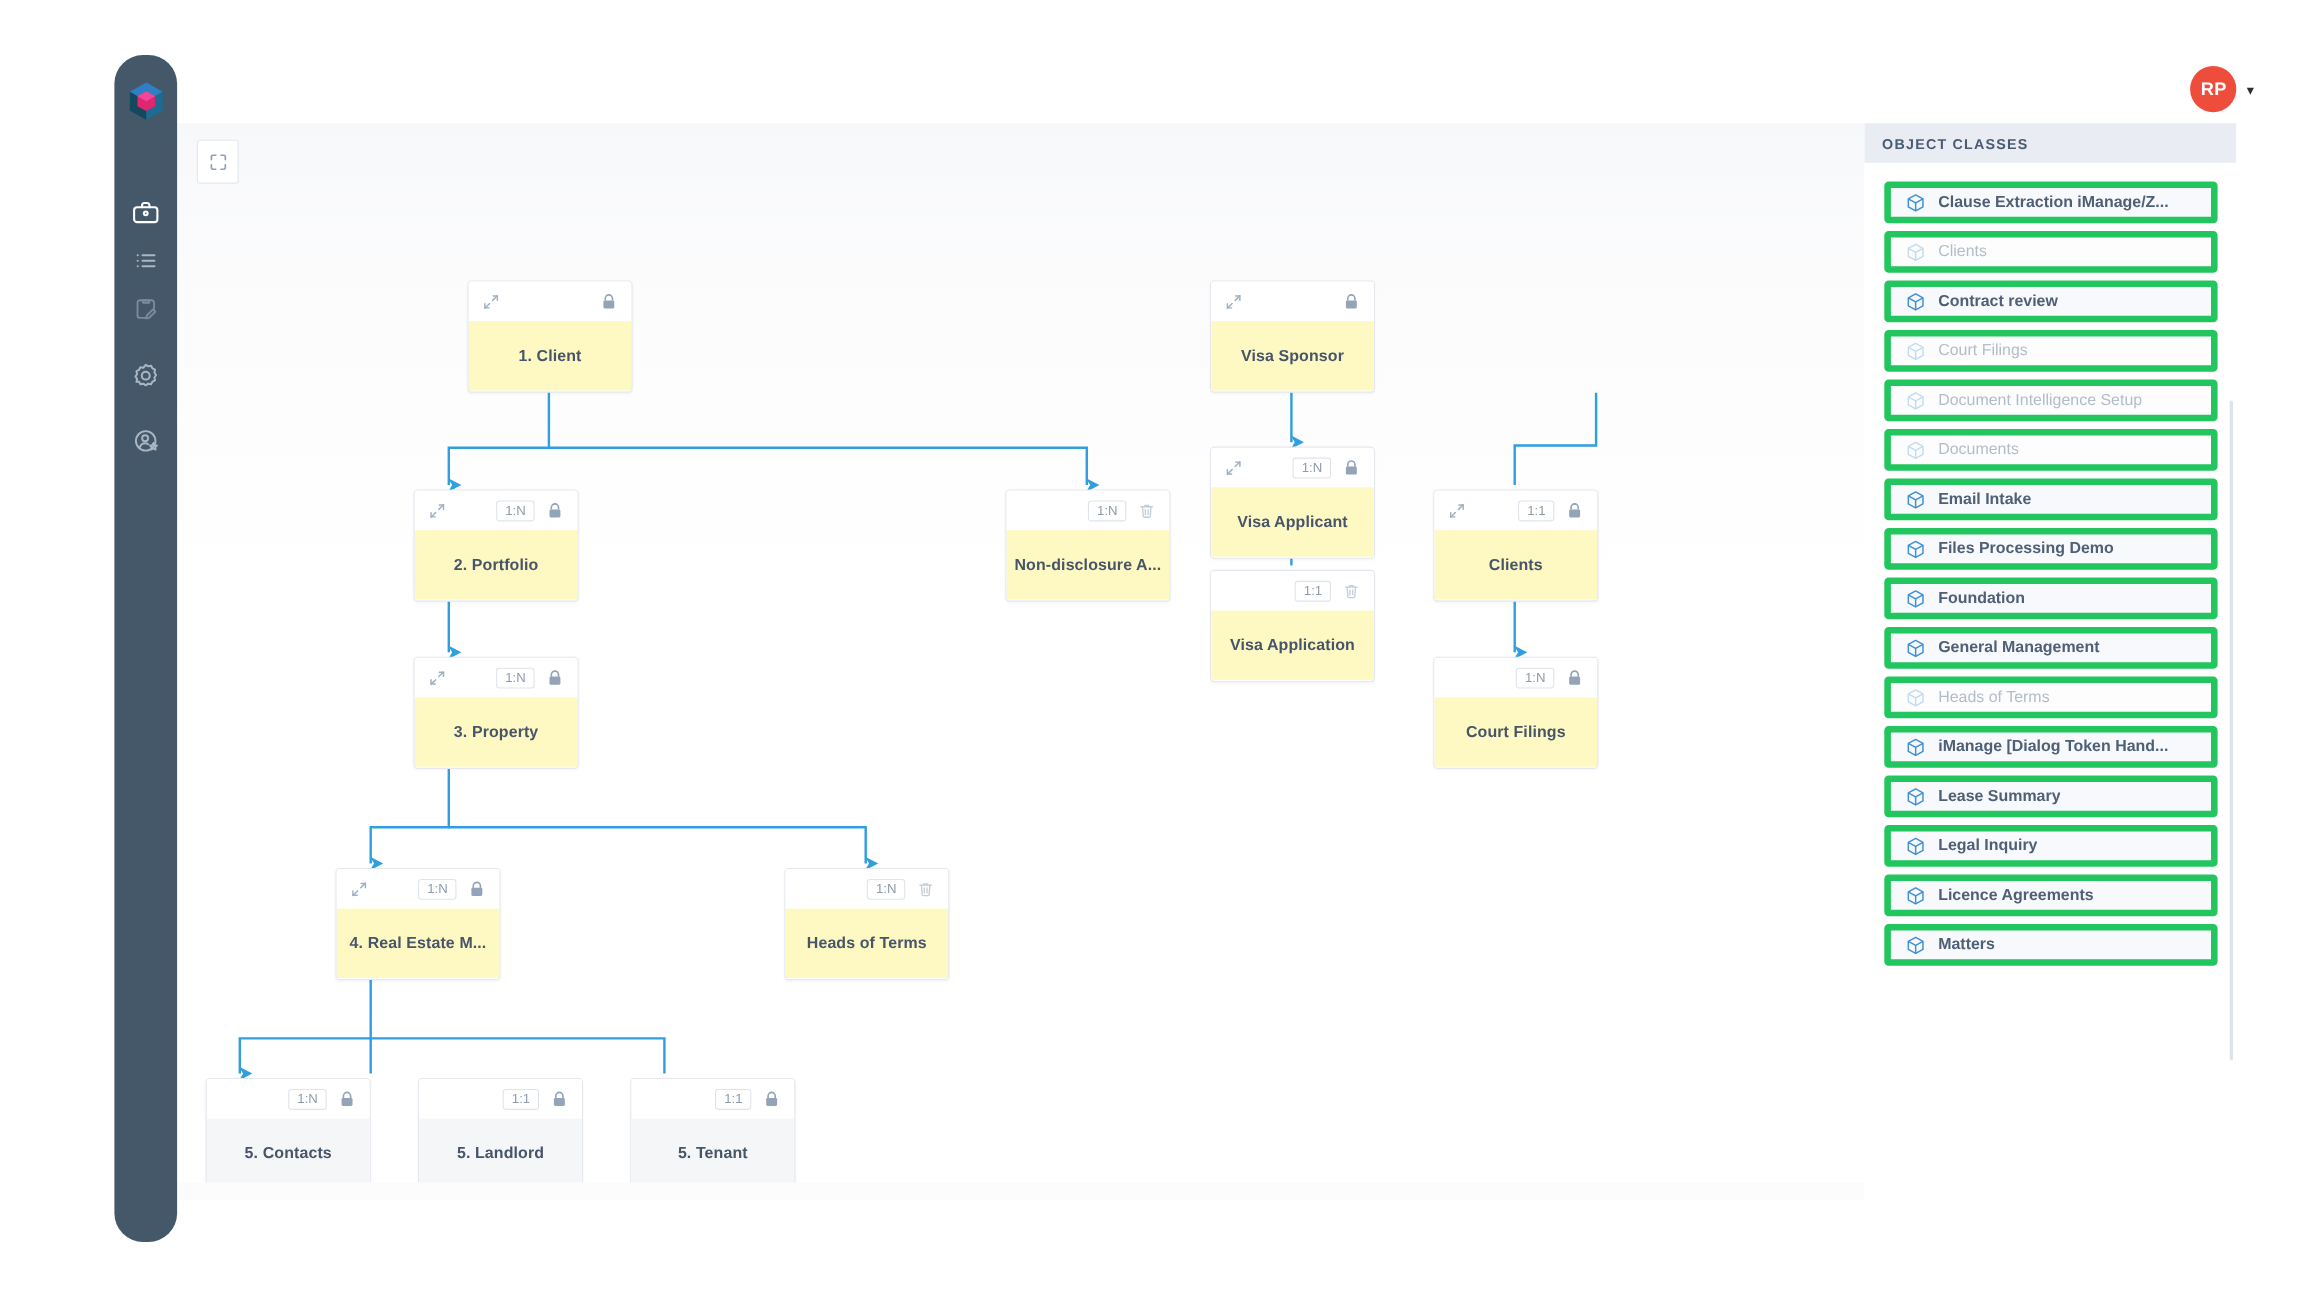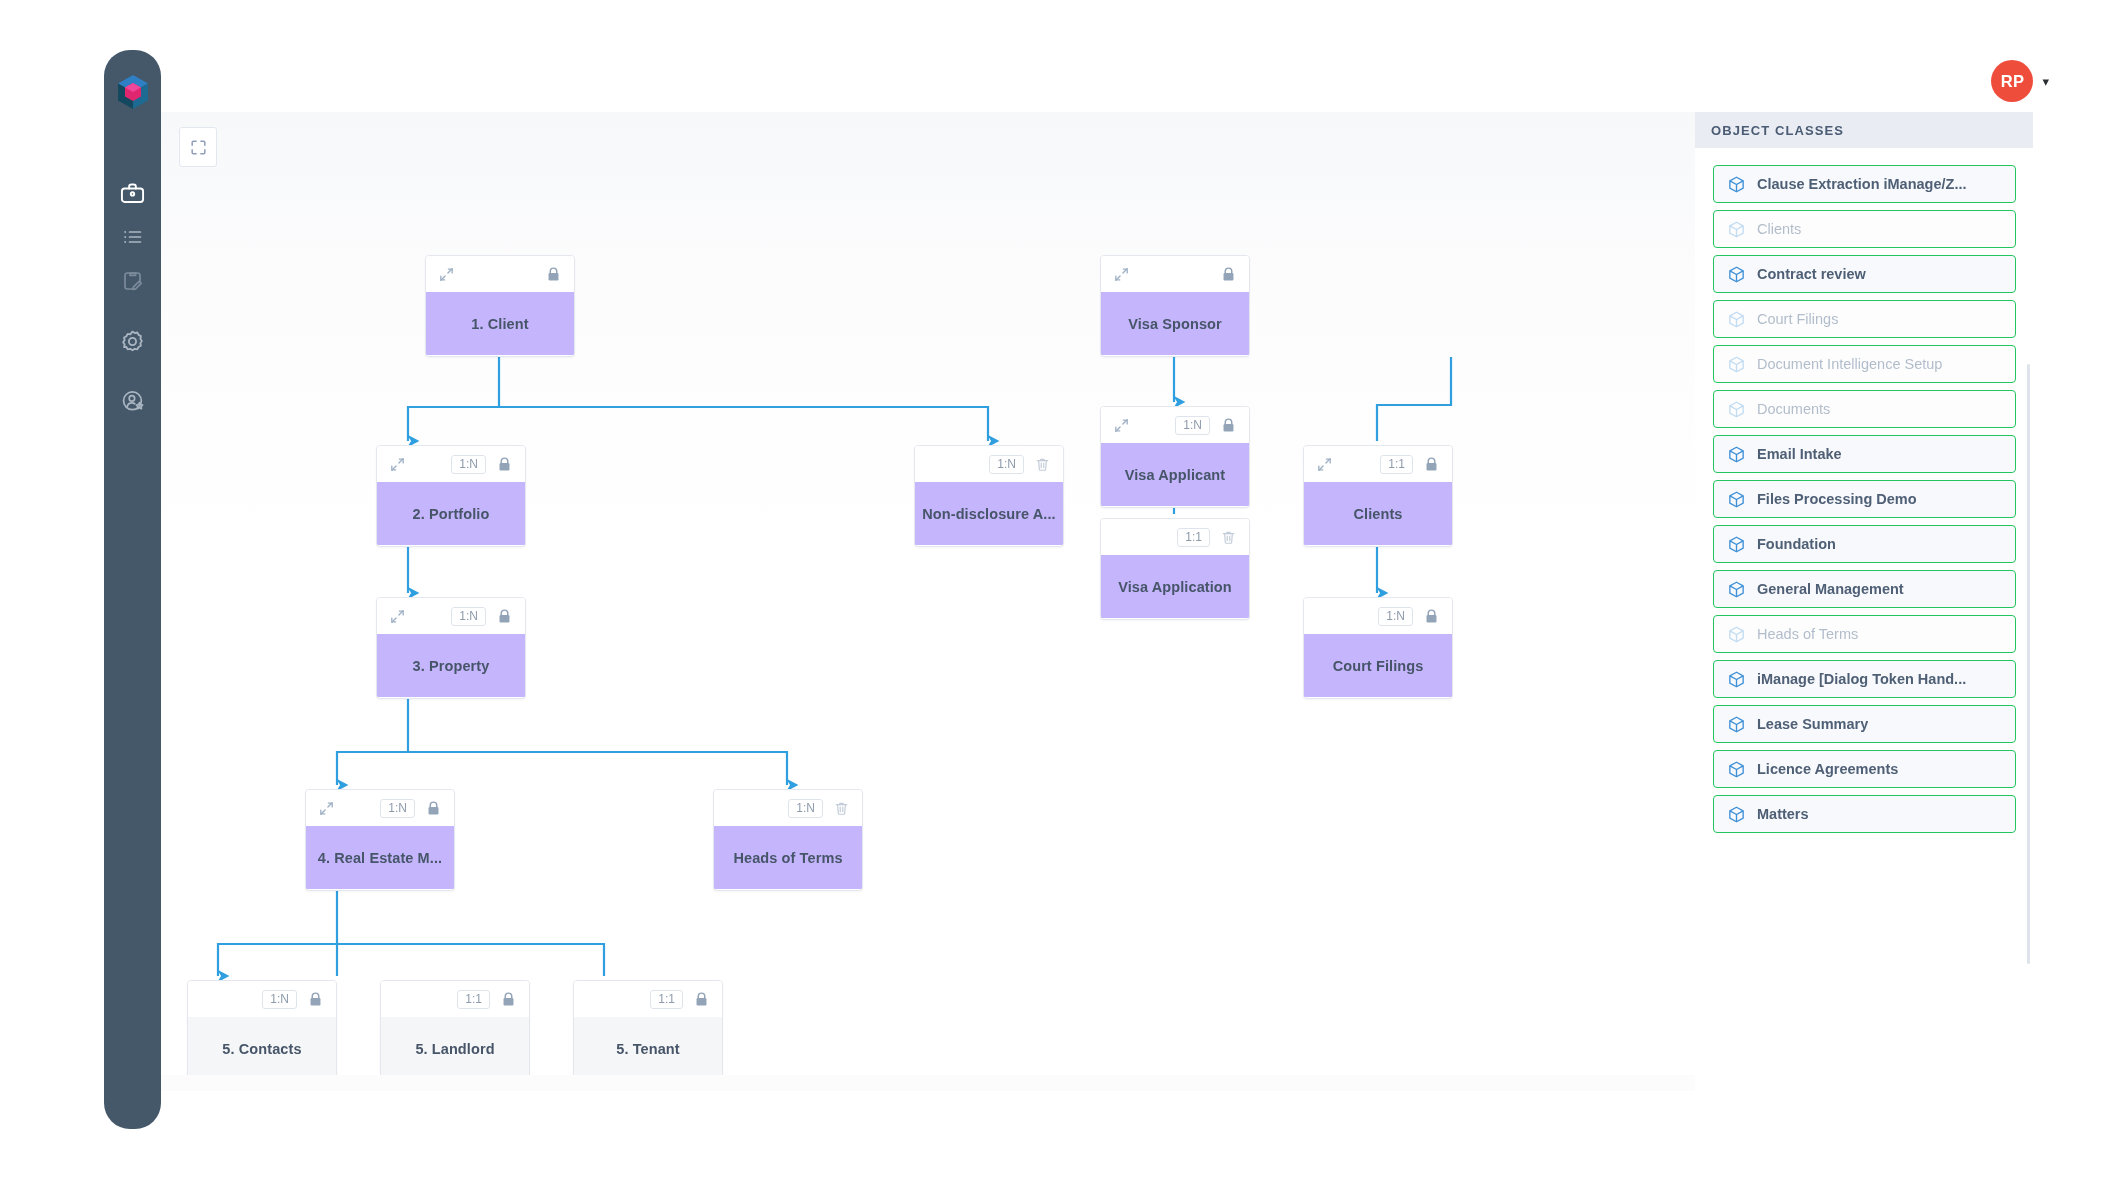--- a/index.html
+++ b/index.html
@@ -38,39 +38,39 @@
         box-shadow:0 1px 2px rgba(40,60,90,.05);overflow:hidden;}
   .node-head{height:36px;background:#ffffff;display:flex;align-items:center;
              justify-content:flex-end;gap:10px;padding:0 12px;box-sizing:border-box;}
   .node-head .spacer{flex:1;}
   .card-icon{width:17px;height:17px;display:block;flex:0 0 auto;}
   .badge{border:1px solid #dfe4ec;border-radius:3px;background:#fff;
          font-size:12px;color:#8e9bab;padding:2px 7px 3px;line-height:1;
          font-family:"Liberation Sans",sans-serif;flex:0 0 auto;}
   .node-body{display:flex;align-items:center;justify-content:center;
              font-size:14.5px;font-weight:bold;color:#475569;letter-spacing:.1px;}
-  .body-blue{background:#c4b5fd;}
+  .body-blue{background:#fef9c3;}
   .body-grey{background:#f5f6f8;}
 
   svg.wires{position:absolute;left:0;top:0;width:1534px;height:975px;overflow:visible;}
 
   
   #panel{position:absolute;left:1695px;top:112px;width:338px;height:975px;
          background:#ffffff;z-index:35;}
   #panel-header{height:36px;background:#e9edf3;display:flex;align-items:center;
                 padding-left:16px;box-sizing:border-box;}
   #panel-title{font-size:13px;font-weight:bold;color:#4a5b74;letter-spacing:1.1px;}
   #panel-inner{position:relative;padding:17px 0 0 18px;box-sizing:border-box;height:939px;}
   #search-box{width:302px;height:34px;border:1px solid #dfe5ee;border-radius:3px;
               background:#fff;display:flex;align-items:center;gap:9px;
               padding:0 11px;box-sizing:border-box;margin-bottom:9px;}
   #search-input{border:0;outline:0;font-size:14.5px;color:#8d99a9;width:240px;
                 font-family:"Liberation Sans",sans-serif;background:transparent;}
   #class-list{position:relative;}
-  .class-item{width:303px;height:38px;border:1px solid #22c55e;border-radius:4px;
+  .class-item{width:303px;height:38px;border:6px solid #22c55e;border-radius:4px;
               background:#f7f9fc;display:flex;align-items:center;gap:11px;
               padding-left:13px;box-sizing:border-box;margin-bottom:7px;}
   .class-item.disabled{background:#fdfdfe;}
   .class-label{font-size:14.5px;font-weight:bold;color:#4f6076;white-space:nowrap;
                overflow:hidden;text-overflow:ellipsis;max-width:246px;}
   .class-item.disabled .class-label{color:#b2bdcb;font-weight:normal;}
   .cube-icon{width:19px;height:19px;flex:0 0 auto;}
   #panel-scrollbar{position:absolute;right:3px;top:216px;width:3px;height:600px;
                    background:#dfe4ec;border-radius:2px;}
 </style>
@@ -534,20 +534,28 @@
             <path d="M12 12v9.2"></path>
           </svg>
           <span class="class-label">Lease Summary</span>
         </div>
         <div class="class-item">
           <svg class="cube-icon" viewBox="0 0 24 24" fill="none" stroke="#3f90d6" stroke-width="1.7" stroke-linejoin="round">
      <path d="M12 2.8l8.4 4.6v9.2L12 21.2 3.6 16.6V7.4z"></path>
      <path d="M3.6 7.4L12 12l8.4-4.6"></path>
             <path d="M12 12v9.2"></path>
           </svg>
+          <span class="class-label">Legal Inquiry</span>
+        </div>
+        <div class="class-item">
+          <svg class="cube-icon" viewBox="0 0 24 24" fill="none" stroke="#3f90d6" stroke-width="1.7" stroke-linejoin="round">
+     <path d="M12 2.8l8.4 4.6v9.2L12 21.2 3.6 16.6V7.4z"></path>
+     <path d="M3.6 7.4L12 12l8.4-4.6"></path>
+            <path d="M12 12v9.2"></path>
+          </svg>
           <span class="class-label">Licence Agreements</span>
         </div>
         <div class="class-item">
           <svg class="cube-icon" viewBox="0 0 24 24" fill="none" stroke="#3f90d6" stroke-width="1.7" stroke-linejoin="round">
      <path d="M12 2.8l8.4 4.6v9.2L12 21.2 3.6 16.6V7.4z"></path>
      <path d="M3.6 7.4L12 12l8.4-4.6"></path>
             <path d="M12 12v9.2"></path>
           </svg>
           <span class="class-label">Matters</span>
         </div>

